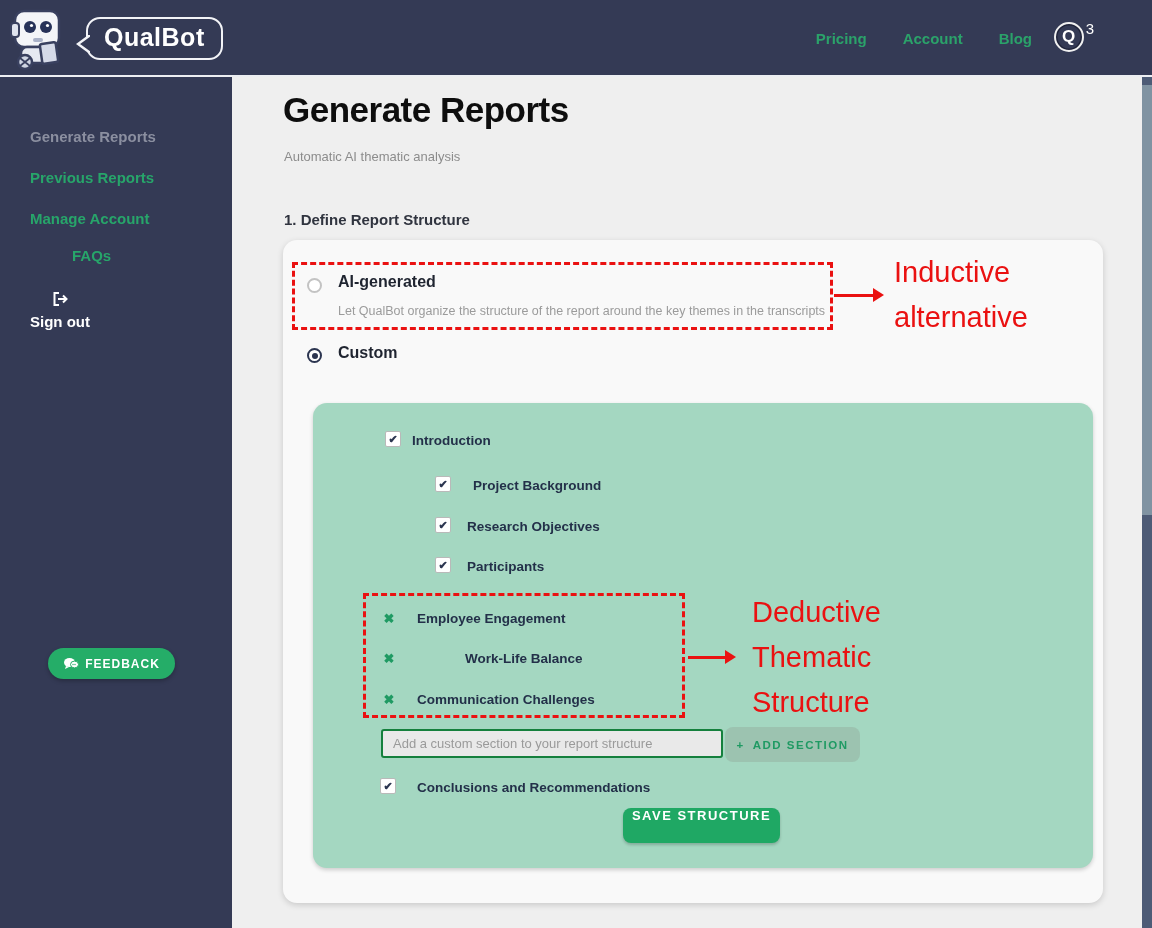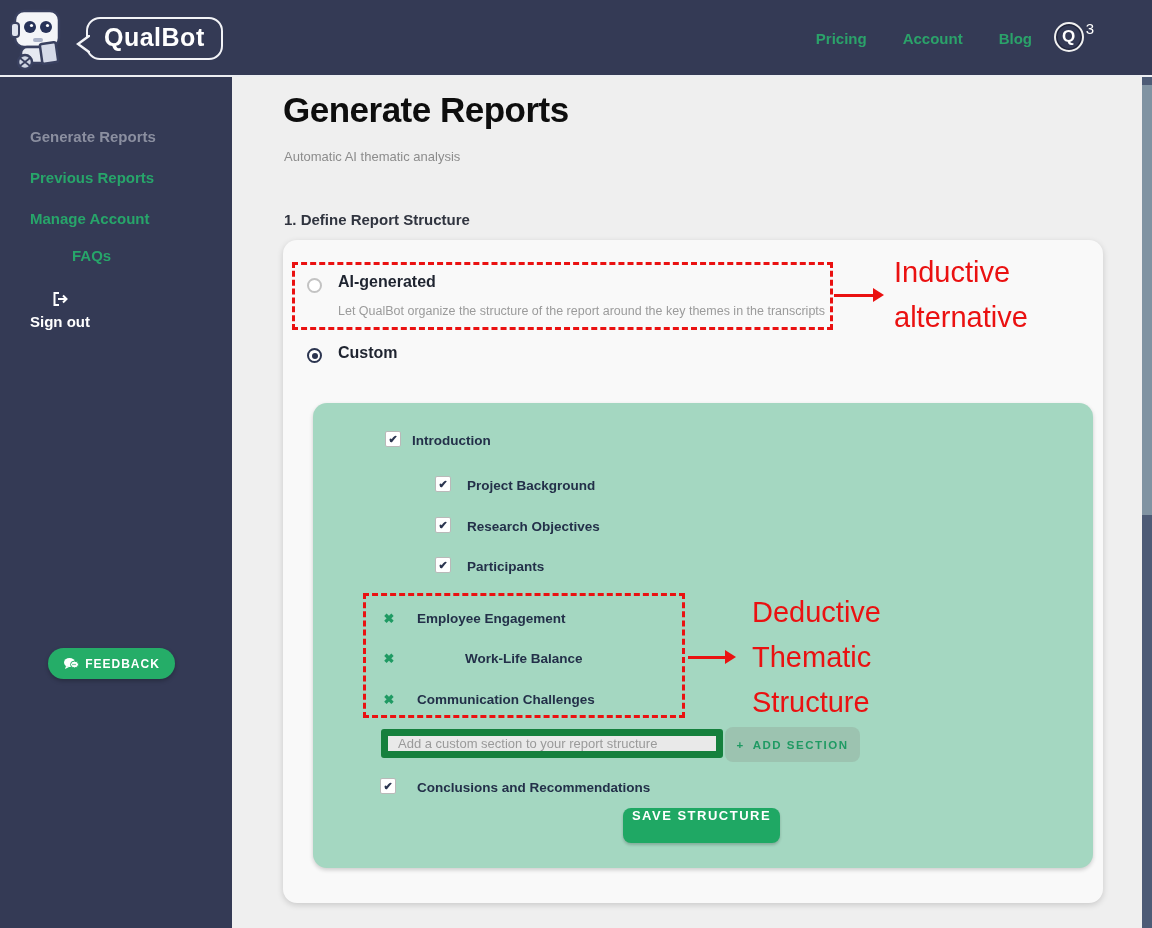--- a/index.html
+++ b/index.html
@@ -53,21 +53,21 @@
   
   .panel { position:absolute; left:30px; top:163px; width:780px; height:465px;
            background:#a4d7c1; border-radius:14px; box-shadow:0 2px 4px rgba(0,0,0,.18); }
   .chk { position:absolute; width:16px; height:16px; background:#fff; border:1px solid #b9b9b9; border-radius:2px;
          display:flex; align-items:center; justify-content:center; font-size:11px; font-weight:bold; color:#2b3550; cursor:pointer; }
   .chk-label { position:absolute; font-size:13.5px; font-weight:bold; color:#233049; white-space:nowrap; }
   .xmark { position:absolute; width:16px; height:16px; color:#1f9a63; font-size:13px; font-weight:bold;
            display:flex; align-items:center; justify-content:center; cursor:pointer; }
 
   .add-input { position:absolute; left:68px; top:326px; width:342px; height:29px; background:#e9e9e9;
-               border:7px solid #15803d; border-radius:3px; padding:0 10px; font-size:13px; color:#555;
+               border:2px solid #15803d; border-radius:3px; padding:0 10px; font-size:13px; color:#555;
                font-family:"Liberation Sans", sans-serif; outline:none; }
   .add-input::placeholder { color:#9a9a9a; }
   .add-btn { position:absolute; left:412px; top:324px; width:135px; height:35px; background:#9cc3b0;
              border-radius:8px; display:flex; align-items:center; justify-content:center; gap:8px;
              color:#1f9a63; font-size:11.5px; font-weight:bold; letter-spacing:1.5px; cursor:pointer; }
   .save-btn { position:absolute; left:310px; top:405px; width:157px; height:35px; background:#1fa864;
               border-radius:8px; display:flex; align-items:flex-start; justify-content:center;
               color:#fff; font-size:13px; font-weight:bold; letter-spacing:1.5px; cursor:pointer;
               box-shadow:0 2px 3px rgba(0,0,0,.2); }
 
@@ -160,21 +160,21 @@
     <div class="panel">
 
       <div class="chk" style="left:72px; top:28px;">
         <span>✔</span>
       </div>
       <div class="chk-label" style="left:99px; top:30px;">Introduction</div>
 
       <div class="chk" style="left:122px; top:73px;">
         <span>✔</span>
       </div>
-      <div class="chk-label" style="left:154px; top:75px;">Project Background</div>
+      <div class="chk-label" style="left:160px; top:75px;">Project Background</div>
 
       <div class="chk" style="left:122px; top:114px;">
         <span>✔</span>
       </div>
       <div class="chk-label" style="left:154px; top:116px;">Research Objectives</div>
 
       <div class="chk" style="left:122px; top:154px;">
         <span>✔</span>
       </div>
       <div class="chk-label" style="left:154px; top:156px;">Participants</div>

